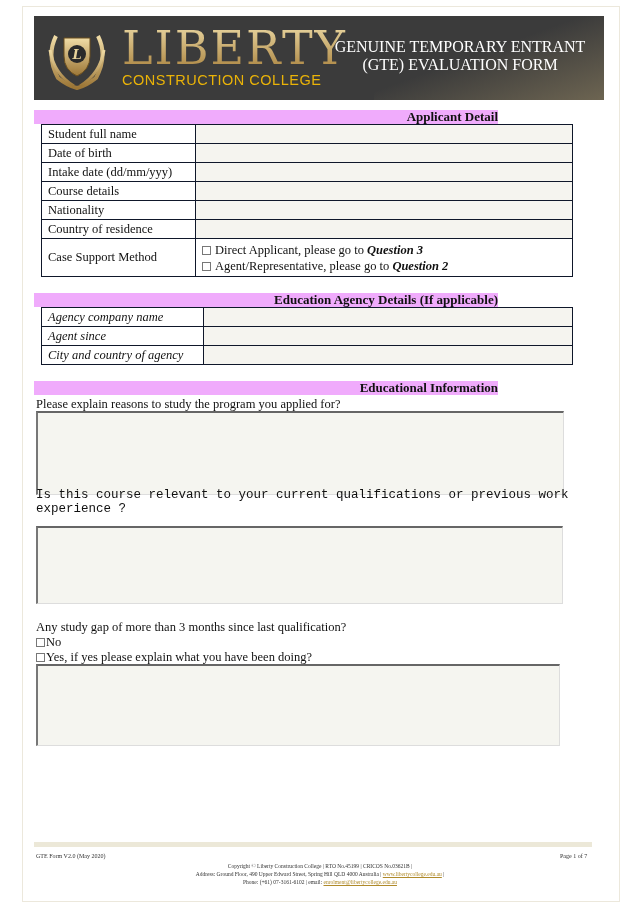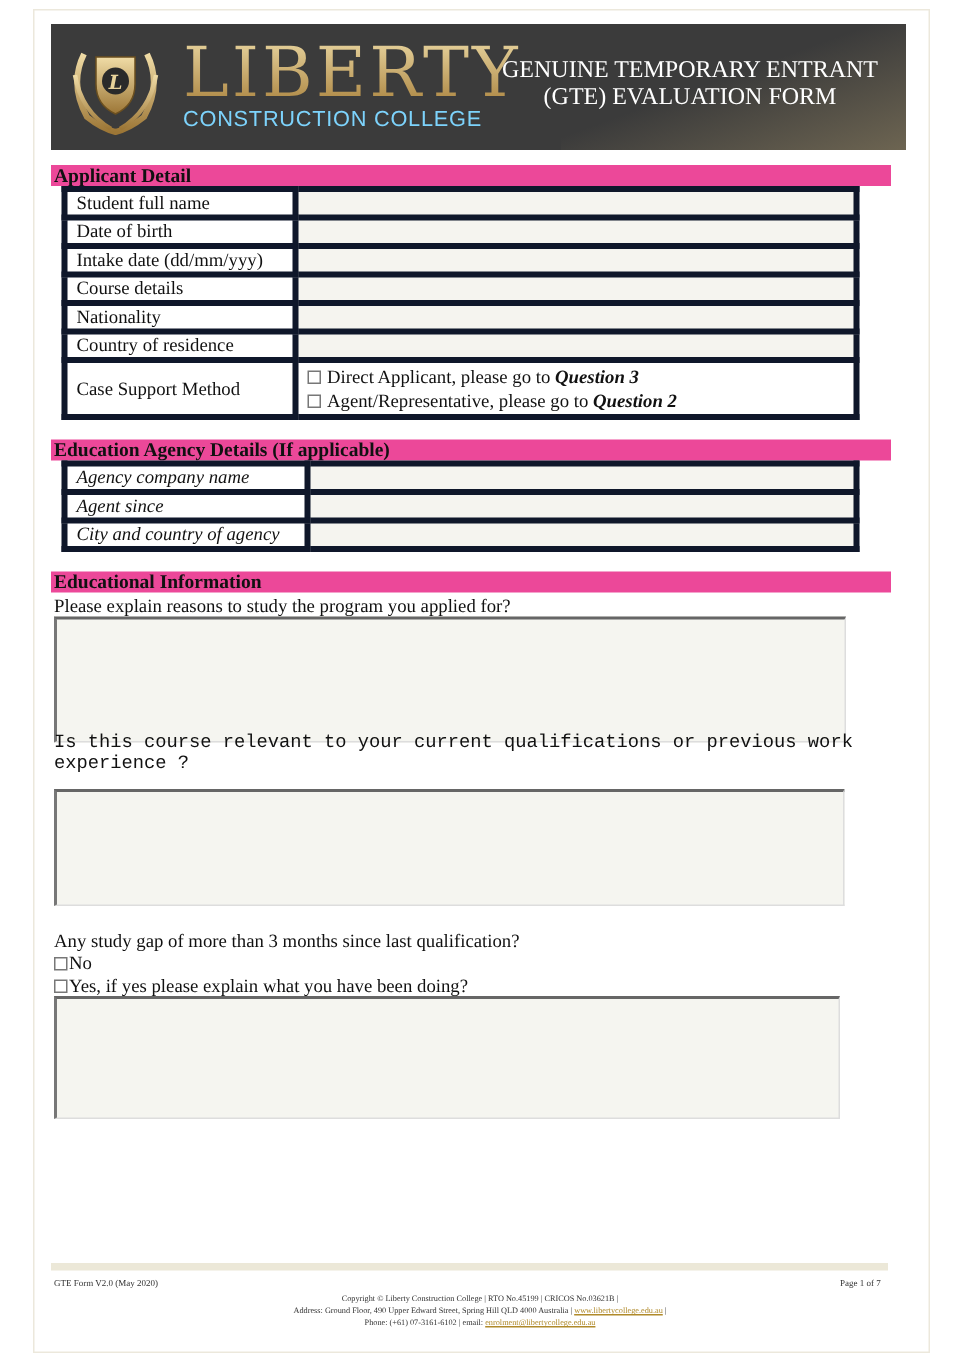--- a/index.html
+++ b/index.html
@@ -3,25 +3,25 @@
 <meta charset="utf-8">
 <style>
   * { box-sizing: border-box; margin: 0; padding: 0; }
   html, body { width: 641px; height: 910px; background: #ffffff; overflow: hidden; }
   body { position: relative; font-family: "Liberation Serif", "DejaVu Serif", serif; color: #111; }
   .page { position: absolute; left: 22px; top: 6px; width: 598px; height: 896px; border: 1px solid #ece8dc; background: #fff; }
   .banner { position: absolute; left: 34px; top: 16px; width: 570px; height: 84px; background: #3b3b3b; overflow: hidden; }
   .banner .beam2 { position: absolute; right: 0; top: 0; width: 230px; height: 84px; background: linear-gradient(160deg, rgba(0,0,0,0) 45%, rgba(150,135,100,0.55) 100%); }
   .logo { position: absolute; left: 12px; top: 10px; width: 62px; height: 64px; }
   .brand { position: absolute; left: 88px; top: 8px; font-size: 46px; letter-spacing: 2px; color: #c9a866; line-height: 48px; font-family: "DejaVu Serif", serif; background: linear-gradient(#ead7a2, #a9823e); -webkit-background-clip: text; background-clip: text; -webkit-text-fill-color: transparent; }
-  .brand-sub { position: absolute; left: 88px; top: 56px; font-size: 14.5px; color: #7dd3fc; font-family: "Liberation Sans", sans-serif; letter-spacing: 0.5px; }
+  .brand-sub { position: absolute; left: 88px; top: 56px; font-size: 14.5px; color: #eab308; font-family: "Liberation Sans", sans-serif; letter-spacing: 0.5px; }
   .form-title { position: absolute; left: 292px; top: 22px; width: 268px; text-align: center; color: #ffffff; font-size: 16px; line-height: 18px; font-family: "Liberation Serif", serif; }
-  .band { position: absolute; left: 34px; width: 560px; height: 14px; background: #ec4899; font-weight: bold; font-size: 13px; line-height: 14px; padding-left: 2px; }
+  .band { position: absolute; left: 34px; width: 464px; height: 14px; background: #f0abfc; font-weight: bold; font-size: 13px; line-height: 14px; padding-left: 2px; text-align: right; }
   table.grid { position: absolute; border-collapse: collapse; font-size: 12.5px; }
-  table.grid td { border: 4px solid #0f172a; height: 19px; padding: 0 6px; vertical-align: middle; }
+  table.grid td { border: 1px solid #0f172a; height: 19px; padding: 0 6px; vertical-align: middle; }
   table.grid td.val { background: #f5f4ef; }
   .q { position: absolute; left: 36px; font-size: 12.5px; }
   .box { position: absolute; left: 36px; background: #f5f5f0; border-top: 2px solid #666; border-left: 2px solid #777; border-right: 1px solid #ddd; border-bottom: 1px solid #ddd; }
   .chk { display: inline-block; width: 9px; height: 9px; border: 1px solid #777; margin-right: 4px; vertical-align: -1px; background: #fff; }
   .opt { position: absolute; left: 36px; font-size: 12.5px; }
   .foot-rule { position: absolute; left: 34px; top: 842px; width: 558px; height: 5px; background: #ece8d8; }
   .foot-left { position: absolute; left: 36px; top: 853px; font-size: 6px; color: #333; }
   .foot-right { position: absolute; left: 560px; top: 853px; font-size: 6px; color: #333; }
   .foot-center { position: absolute; left: 150px; top: 862px; width: 340px; text-align: center; font-size: 5.5px; line-height: 8px; color: #333; }
   .foot-center .lnk { color: #b08a2a; text-decoration: underline; }

